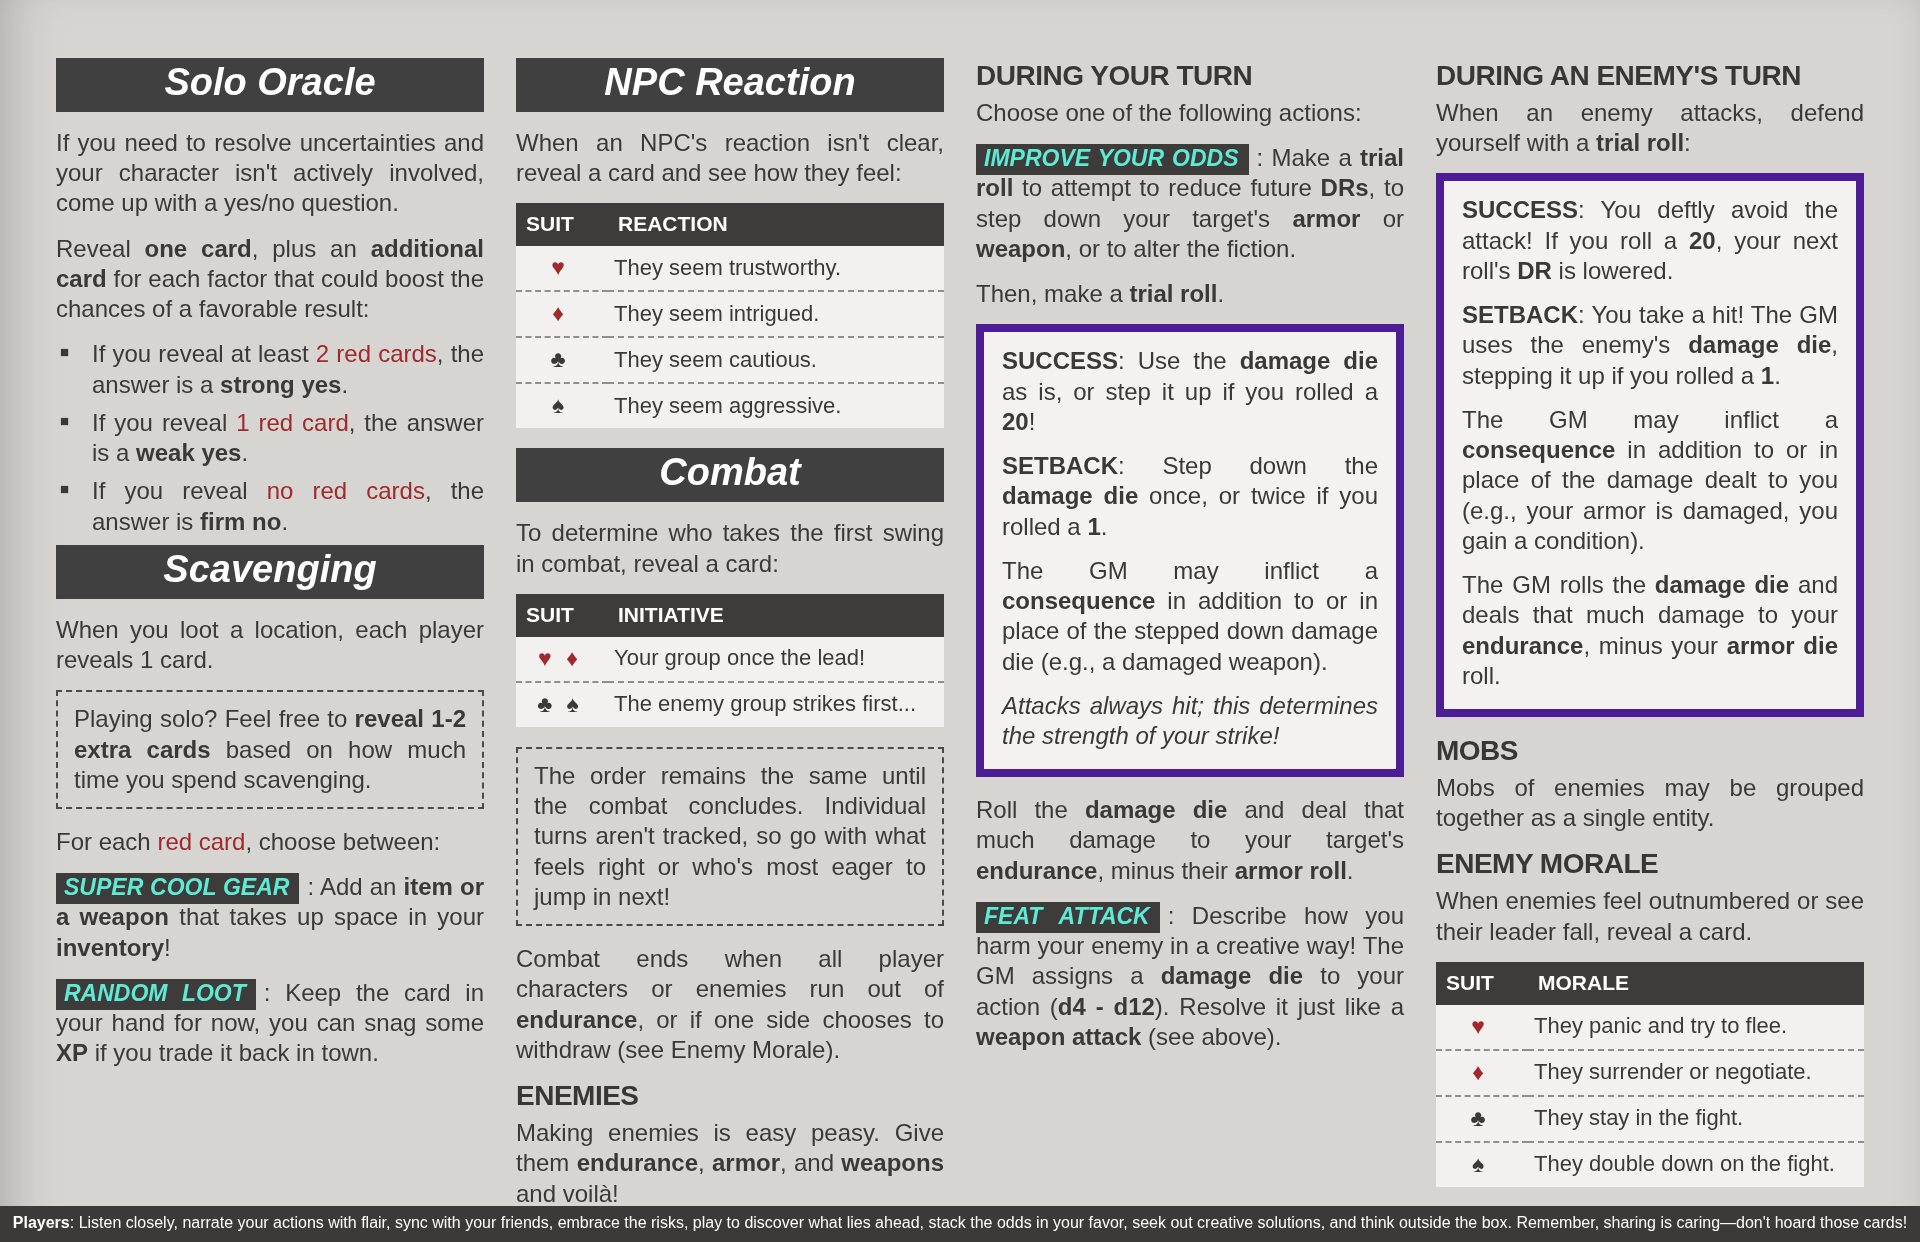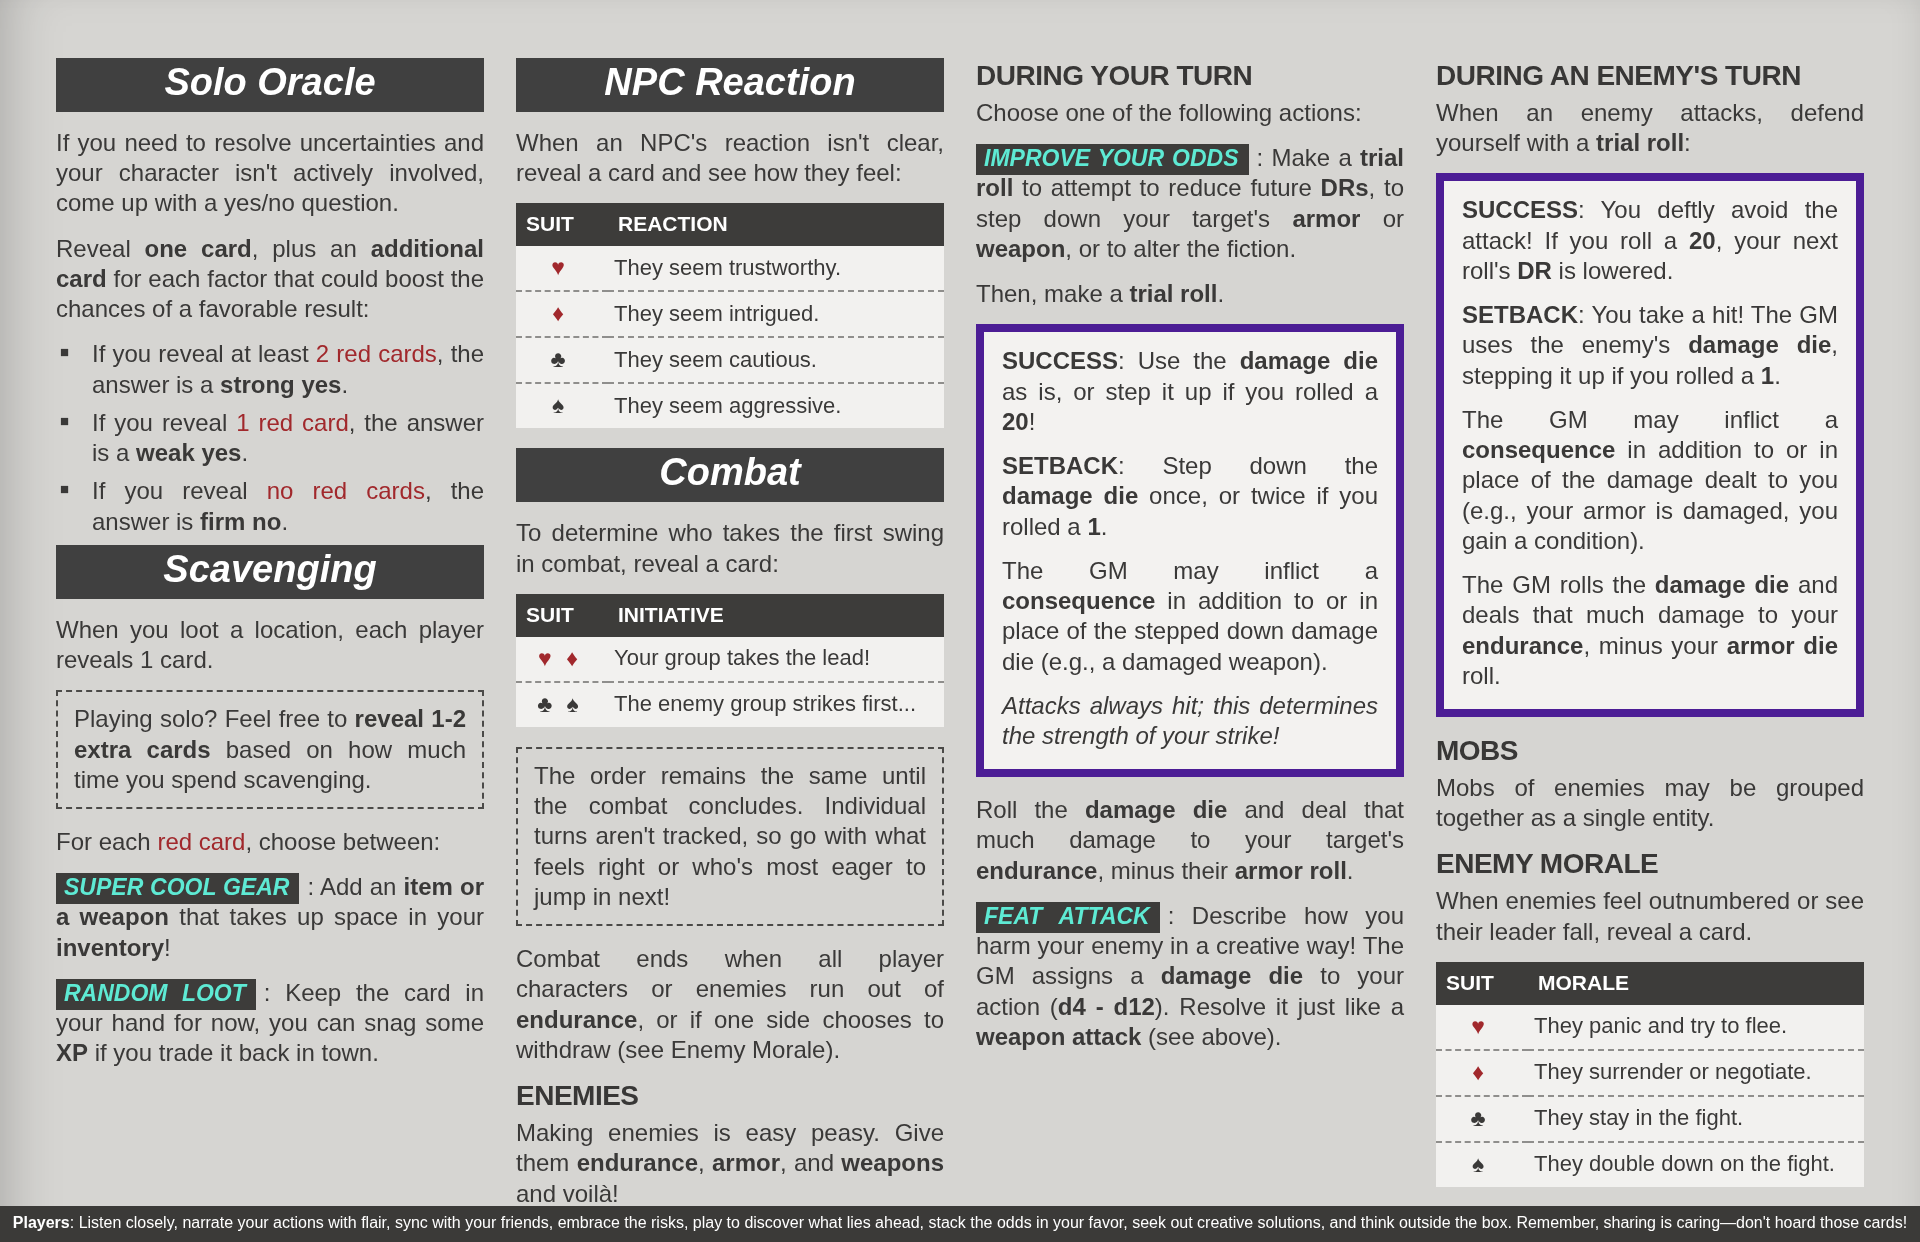--- a/index.html
+++ b/index.html
@@ -185,21 +185,21 @@
     <table class="suit-table">
       <thead>
         <tr>
           <th class="th-suit">SUIT</th>
           <th>INITIATIVE</th>
         </tr>
       </thead>
       <tbody>
         <tr>
           <td class="suit-cell"><span class="suit" data-color="red">♥ ♦</span></td>
-          <td>Your group takes the lead!</td>
+          <td>Your group once the lead!</td>
         </tr>
         <tr>
           <td class="suit-cell"><span class="suit" data-color="dark">♣ ♠</span></td>
           <td>The enemy group strikes first...</td>
         </tr>
       </tbody>
     </table>
 
     <div class="dashed-box">
       <p class="body"><span>The order remains the same until the combat concludes. Individual turns aren't tracked, so go with what feels right or who's most eager to jump in next!</span></p>

